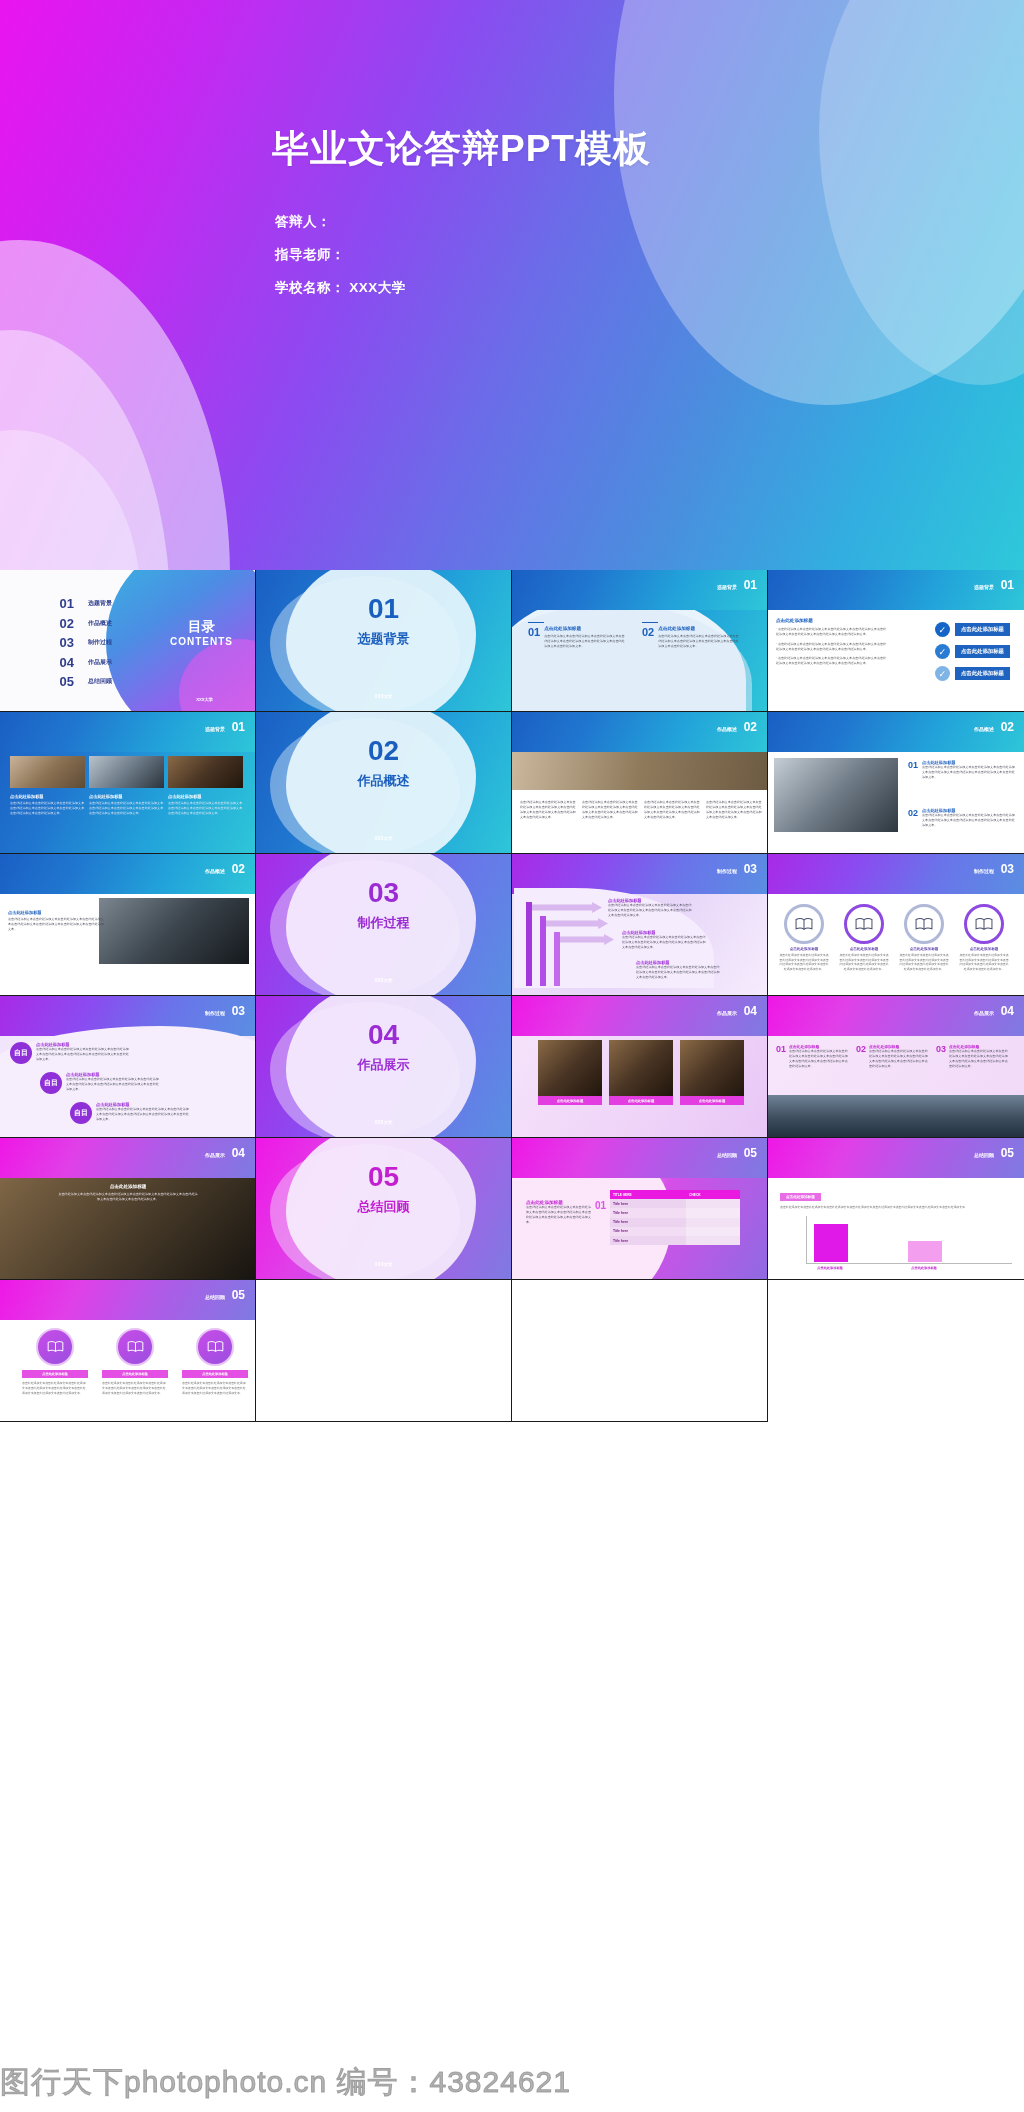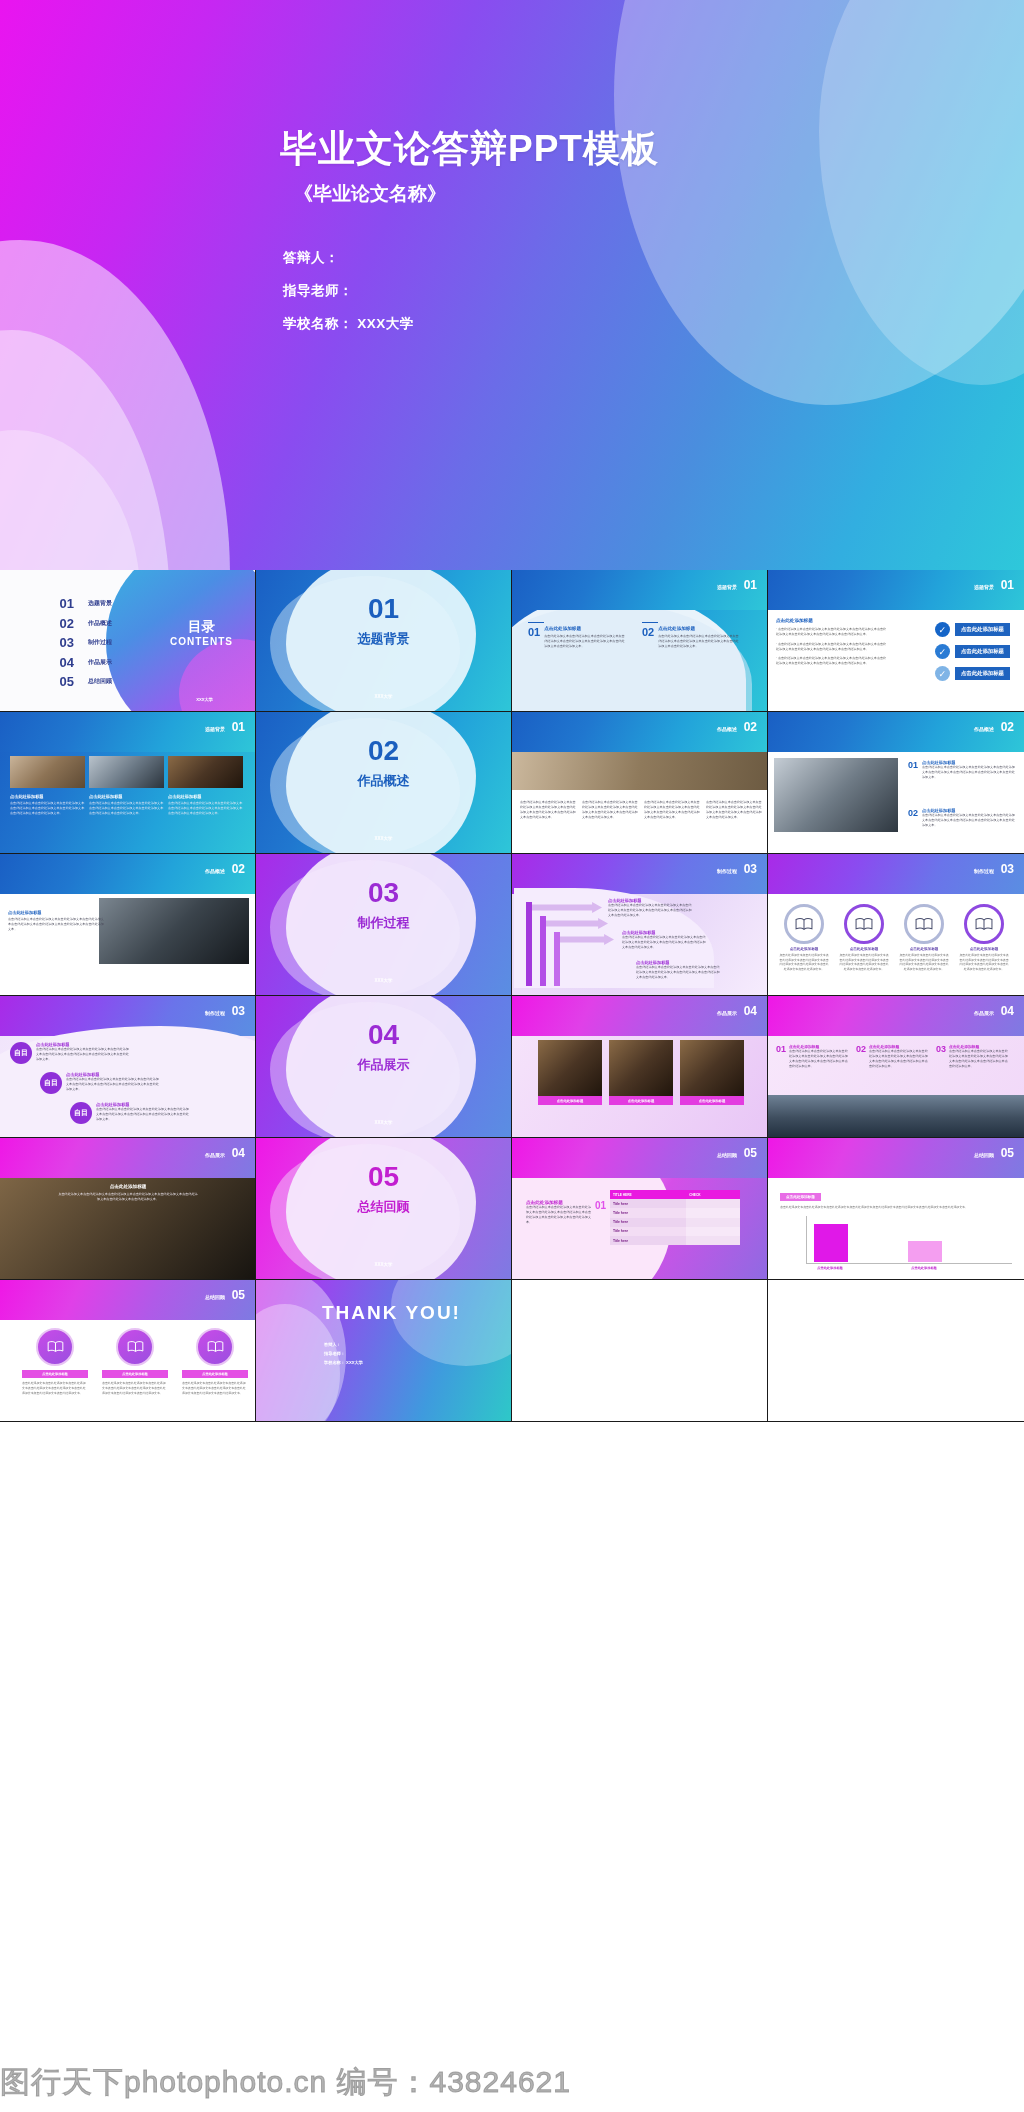--- a/index.html
+++ b/index.html
@@ -17,21 +17,21 @@
   .hero .b1{ width:470px; height:620px; right:-60px; top:-215px;
     background:rgba(255,255,255,0.30); border-radius:48% 52% 55% 45%/50% 48% 52% 50%; }
   .hero .b2{ width:300px; height:470px; right:-95px; top:-85px;
     background:rgba(255,255,255,0.22); border-radius:50% 48% 46% 54%/46% 50% 50% 54%; }
   .hero .b3{ width:420px; height:700px; left:-190px; top:240px;
     background:rgba(255,255,255,0.50); border-radius:50% 50% 45% 55%/42% 48% 52% 58%; }
   .hero .b4{ width:330px; height:560px; left:-160px; top:330px;
     background:rgba(255,255,255,0.42); border-radius:52% 48% 50% 50%/45% 50% 50% 55%; }
   .hero .b5{ width:250px; height:330px; left:-110px; top:430px;
     background:rgba(255,255,255,0.30); }
-  .hero-inner{ position:absolute; left:280px; top:128px; z-index:5; }
+  .hero-inner{ position:absolute; left:272px; top:128px; z-index:5; }
   .hero h1{ color:#fff; font-size:37px; font-weight:bold; letter-spacing:1px; line-height:1.15; text-shadow:0 1px 3px rgba(0,0,0,.10); }
   .hero h2{ color:#fff; font-size:19px; font-weight:bold; margin-top:10px; margin-left:14px; }
   .hero .meta{ margin-top:42px; margin-left:3px; }
   .hero .meta div{ color:#fff; font-size:13.5px; font-weight:bold; margin-bottom:15px; letter-spacing:.5px; }
 
   
   .grid{ position:absolute; top:570px; left:0; width:1024px;
     display:grid; grid-template-columns:repeat(4,256px);
     grid-auto-rows:142px; }
   .slide{ position:relative; overflow:hidden;
@@ -72,21 +72,20 @@
 <body>
 
 <div class="hero">
   <div class="blob b1"></div>
   <div class="blob b2"></div>
   <div class="blob b3"></div>
   <div class="blob b4"></div>
   <div class="blob b5"></div>
   <div class="hero-inner">
     <h1>毕业文论答辩PPT模板</h1>
-    <h2>《毕业论文名称》</h2>
     <div class="meta">
       <div>答辩人：</div>
       <div>指导老师：</div>
       <div>学校名称： XXX大学</div>
     </div>
   </div>
 </div>
 
 <div class="grid" id="grid">
     <div class="slide">
@@ -639,36 +638,19 @@
           <path d="M1 2c4-1.6 8-1.6 11 .6 3-2.2 7-2.2 11-.6v13c-4-1.6-8-1.6-11 .6-3-2.2-7-2.2-11-.6V2z" fill="none" stroke="#ffffff" stroke-width="1.5"></path>
           <line x1="12" y1="2.6" x2="12" y2="15.6" stroke="#ffffff" stroke-width="1.5"></line>
         </svg>
      </div>
      <div style="background:#e44fe4;color:#fff;font-size:3.2px;font-weight:bold;text-align:center;padding:2px 0;margin-top:4px;">点击此处添加标题</div>
      <div style="font-size:2.9px;line-height:1.65;color:#666;margin-top:3px;">点击此处添加文本点击此处添加文本点击此处添加文本点击此处添加文本点击此处添加文本点击此处添加文本点击此处添加文本点击此处添加文本。</div>
    </div>
         </div>
   </div>
     </div>
-    <div class="slide">
-      <div style="position:absolute;inset:0;overflow:hidden;
-      background:linear-gradient(110deg,#c71ce6 0%,#9a46ee 22%,#6f6ce8 45%,#3f9ade 70%,#2ec8c8 100%);">
-    <div style="position:absolute;left:-40px;top:-10px;width:130px;height:170px;background:rgba(255,255,255,.38);
-      border-radius:50% 50% 45% 55%/45% 50% 50% 55%;"></div>
-    <div style="position:absolute;left:-26px;top:24px;width:110px;height:140px;background:rgba(255,255,255,.32);
-      border-radius:50%;"></div>
-    <div style="position:absolute;right:-30px;top:-34px;width:150px;height:120px;background:rgba(255,255,255,.25);
-      border-radius:50%;"></div>
-    <div style="position:absolute;left:66px;top:22px;color:#fff;font-size:19px;font-weight:bold;letter-spacing:2px;">THANK YOU!</div>
-    <div style="position:absolute;left:68px;top:62px;color:#fff;">
-      <div style="font-size:4.2px;font-weight:bold;margin-bottom:4px;">答辩人：</div>
-      <div style="font-size:4.2px;font-weight:bold;margin-bottom:4px;">指导老师：</div>
-      <div style="font-size:4.2px;font-weight:bold;">学校名称： XXX大学</div>
-    </div>
-  </div>
-    </div>
     <div class="slide empty"></div>
     <div class="slide empty"></div>
   </div>
 
 <div class="wm">
   <span>图行天下photophoto.cn 编号：43824621</span>
 </div>
 
 </body></html>

